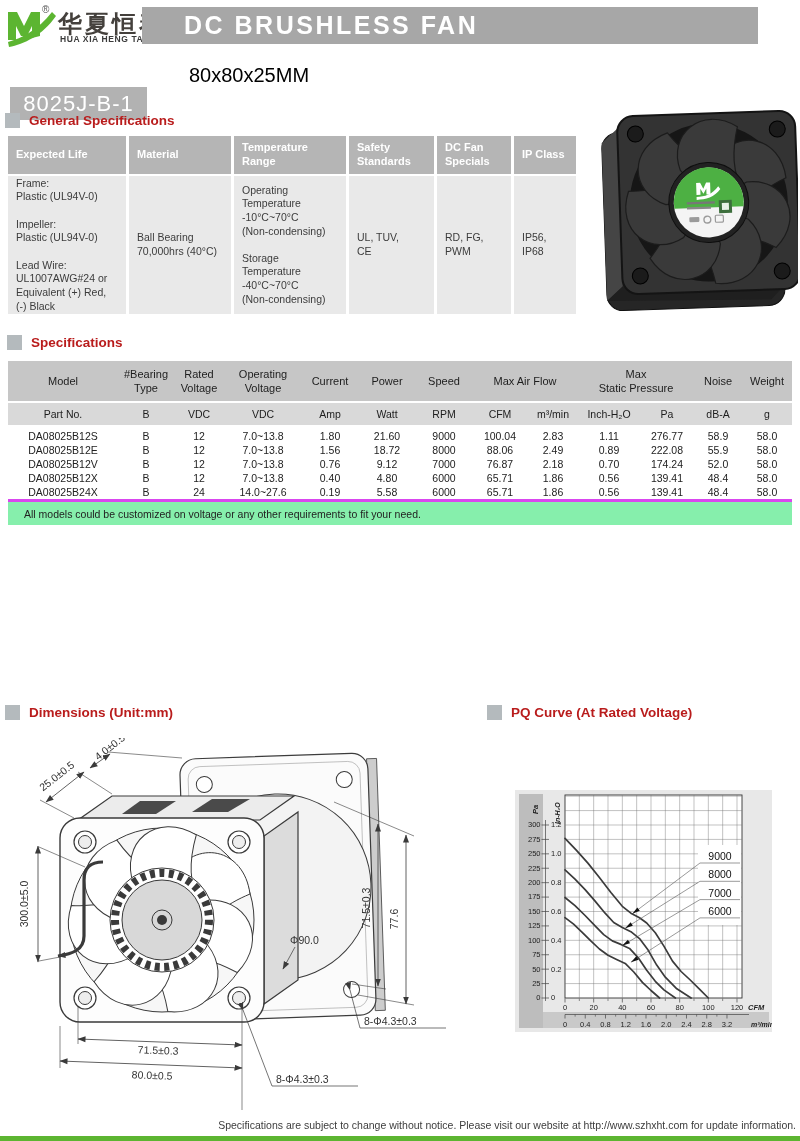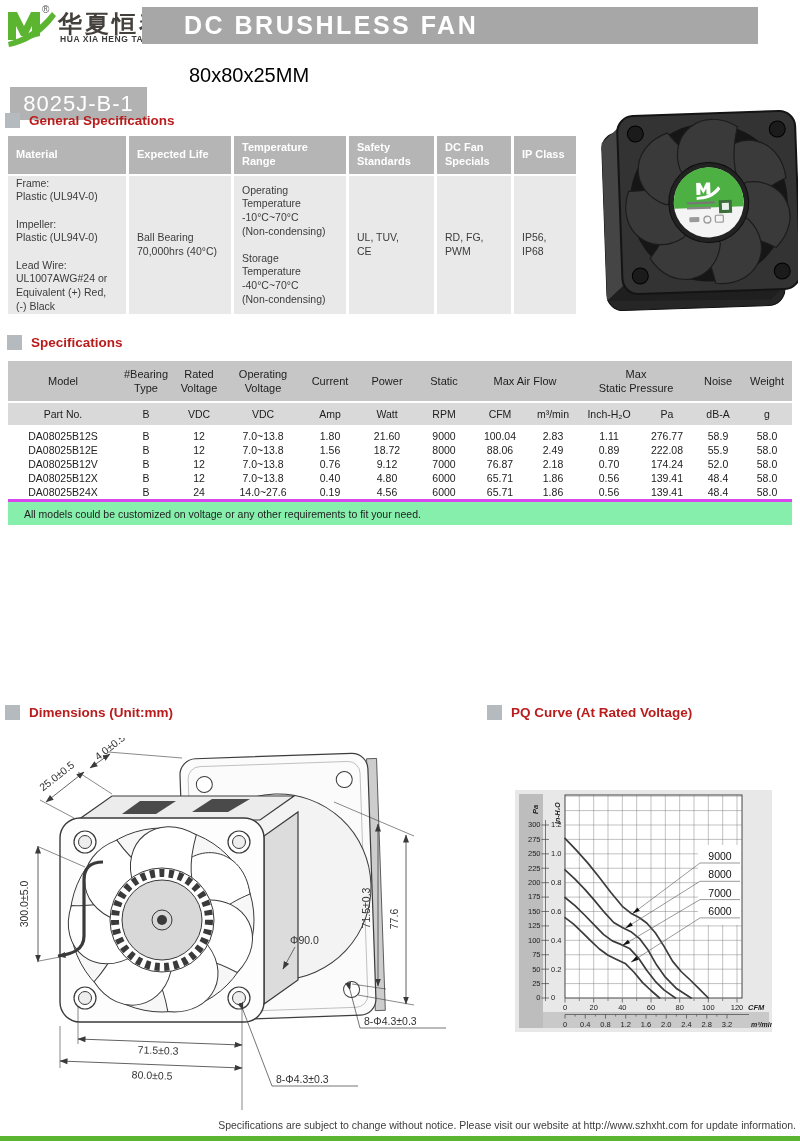--- a/index.html
+++ b/index.html
@@ -62,22 +62,22 @@
   <div class="abs" id="banner">DC BRUSHLESS FAN</div>
   <div class="abs" id="model-box">8025J-B-1</div>
   <div class="abs" id="size-text">80x80x25MM</div>
 
   <div class="abs sec" style="left:5px;top:112px">
     <div class="sq"></div>
     <div class="t">General Specifications</div>
   </div>
 
   <div class="abs" id="gen-table">
+    <div class="ghead">Expected Life</div>
     <div class="ghead">Material</div>
-    <div class="ghead">Expected Life</div>
     <div class="ghead">Temperature
 Range</div>
     <div class="ghead">Safety
 Standards</div>
     <div class="ghead">DC Fan
 Specials</div>
     <div class="ghead">IP Class</div>
     <div class="gcell">Frame:
 Plastic (UL94V-0)
 
@@ -171,21 +171,21 @@
       <tr class="h1">
         <th>Model</th>
         <th>#Bearing
 Type</th>
         <th>Rated
 Voltage</th>
         <th>Operating
 Voltage</th>
         <th>Current</th>
         <th>Power</th>
-        <th>Static</th>
+        <th>Speed</th>
         <th colspan="2">Max Air Flow</th>
         <th colspan="2">Max
 Static Pressure</th>
         <th>Noise</th>
         <th>Weight</th>
       </tr>
       <tr class="h2">
         <th>Part No.</th>
         <th>B</th>
         <th>VDC</th>
@@ -261,21 +261,21 @@
           <td>139.41</td>
           <td>48.4</td>
           <td>58.0</td>
         </tr>
         <tr>
           <td>DA08025B24X</td>
           <td>B</td>
           <td>24</td>
           <td>14.0~27.6</td>
           <td>0.19</td>
-          <td>4.56</td>
+          <td>5.58</td>
           <td>6000</td>
           <td>65.71</td>
           <td>1.86</td>
           <td>0.56</td>
           <td>139.41</td>
           <td>48.4</td>
           <td>58.0</td>
         </tr>
       </tbody>
     <tfoot>

